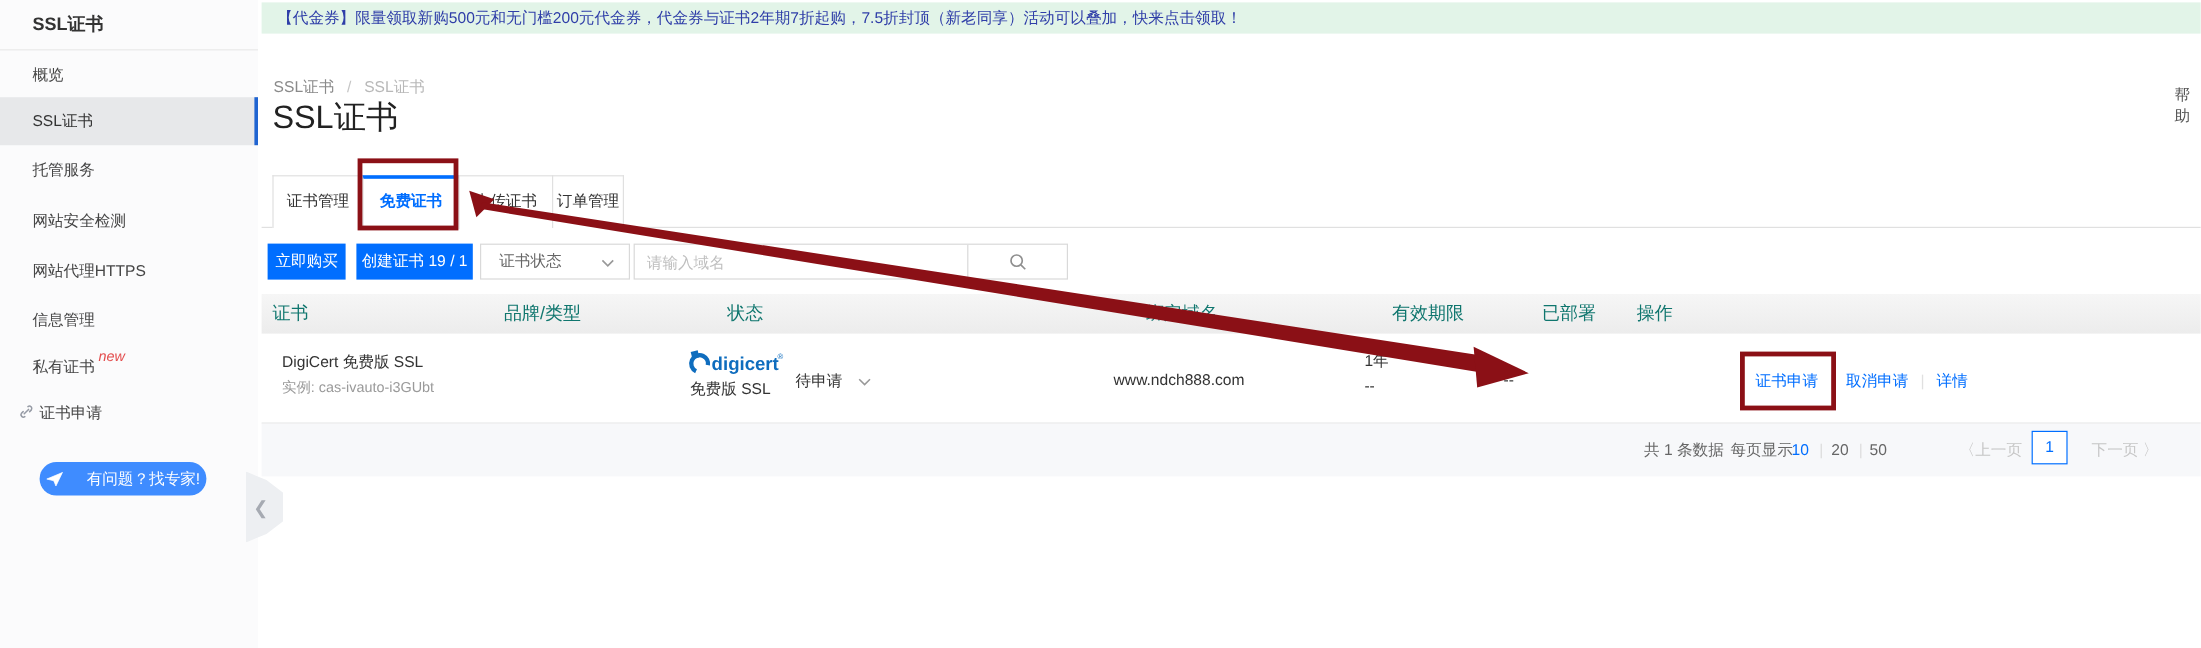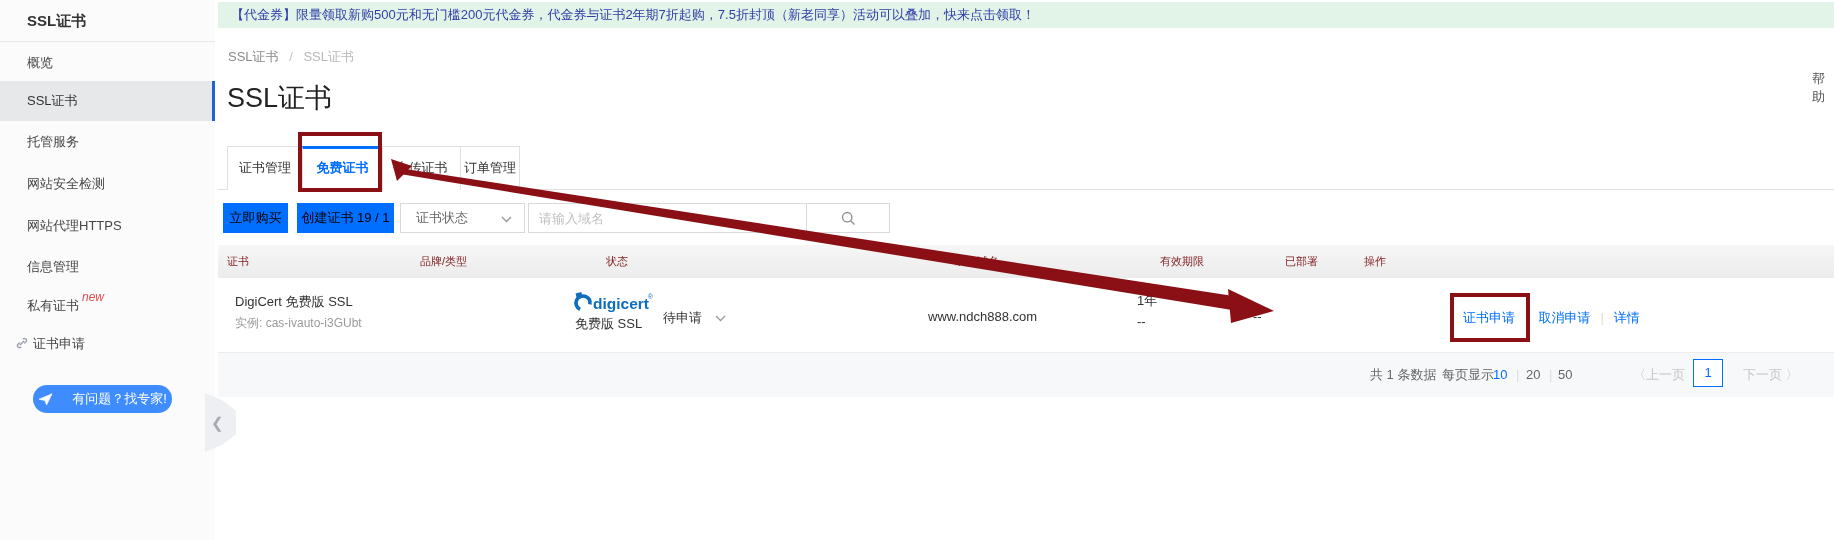--- a/index.html
+++ b/index.html
@@ -23,54 +23,54 @@
     background:#3f8cff; color:#fff; font-size:13px; display:flex; align-items:center; justify-content:center;
     gap:19px; cursor:pointer; }
   .collapse-handle { position:absolute; left:205px; top:393px; width:31px; height:59px; background:#edeff2;
     clip-path:polygon(0 0,55% 12%,100% 30%,100% 70%,55% 88%,0 100%);
     display:flex; align-items:center; cursor:pointer; }
   .collapse-handle span { color:#a6aab2; font-size:15px; margin-left:6px; }
   
   .banner { position:absolute; left:218px; top:2px; width:1616px; height:26px; background:#e2f4e8;
     color:#2f3ea8; line-height:26px; padding-left:13px; white-space:nowrap; overflow:hidden; cursor:pointer; }
   
-  .breadcrumb { position:absolute; left:228px; top:48px; font-size:13px; }
+  .breadcrumb { position:absolute; left:228px; top:64px; font-size:13px; }
   .breadcrumb .root { color:#8a8a8a; cursor:pointer; }
   .breadcrumb .sep { color:#c5c5c5; margin:0 7px; }
   .breadcrumb .cur { color:#b8b8b8; }
   .help-link { position:absolute; left:1812px; top:70px; font-size:13px; color:#555; cursor:pointer; }
   .page-title { position:absolute; left:227px; top:80px; font-size:27px; font-weight:400; color:#222; }
   
   .tabs-row { position:absolute; left:218px; top:146px; width:1616px; height:44px; border-bottom:1px solid #e0e0e0; }
   .tab { position:absolute; top:0; height:44px; line-height:42px; text-align:center; font-size:13px;
     color:#333; background:#fff; border:1px solid #e0e0e0; border-bottom:none; cursor:pointer; }
   .tab.t0 { left:9px;   width:76px; }
   .tab.t1 { left:84px;  width:81px; }
   .tab.t2 { left:164px; width:79px; }
   .tab.t3 { left:242px; width:60px; }
   .tab.active { border-top:3px solid #006eff; line-height:38px; color:#006eff; font-weight:bold; height:45px; }
   
-  .btn-primary { position:absolute; top:203px; height:30px; background:#006eff; color:#000000; font-size:13px;
+  .btn-primary { position:absolute; top:203px; height:30px; background:#006eff; color:#ffffff; font-size:13px;
     line-height:30px; text-align:center; border:none; cursor:pointer; }
   .btn-buy { left:223px; width:65px; }
   .btn-create { left:297px; width:97px; }
   .select { position:absolute; left:400px; top:203px; width:125px; height:30px; border:1px solid #d9d9d9;
     background:#fff; line-height:28px; padding-left:15px; font-size:13px; color:#666; cursor:pointer; }
   .select svg { position:absolute; right:12px; top:12px; }
   .search-box { position:absolute; left:528px; top:203px; width:362px; height:30px; border:1px solid #d9d9d9;
     background:#fff; display:flex; }
   .search-box input { flex:1; border:none; outline:none; padding-left:10px; font-size:13px; color:#333;
     font-family:inherit; background:transparent; }
   .search-box input::placeholder { color:#bfbfbf; }
   .search-btn { width:83px; border-left:1px solid #d9d9d9; display:flex; align-items:center;
     justify-content:center; cursor:pointer; }
   
   .thead { position:absolute; left:218px; top:245px; width:1616px; height:33px;
     background:linear-gradient(#f6f6f6,#ececec); }
-  .th { position:absolute; top:245px; height:33px; line-height:33px; font-size:11px; color:#7f1d1d; }
+  .th { position:absolute; top:245px; height:33px; line-height:33px; font-size:15px; color:#0f766e; }
   .cell { position:absolute; font-size:13px; color:#333; }
   .sub { color:#9a9a9a; font-size:12px; }
   .status-chevron { margin-left:9px; cursor:pointer; }
   .act-link { color:#006eff; cursor:pointer; }
   .act-sep { color:#e0e0e0; margin:0 10px; }
   
   .pg-strip { position:absolute; left:218px; top:352px; width:1616px; height:45px; background:#f7f8fa;
     border-top:1px solid #ececec; }
   .pg { position:absolute; top:352px; height:45px; line-height:45px; font-size:13px; color:#666; }
   .pg.blue { color:#006eff; cursor:pointer; }

